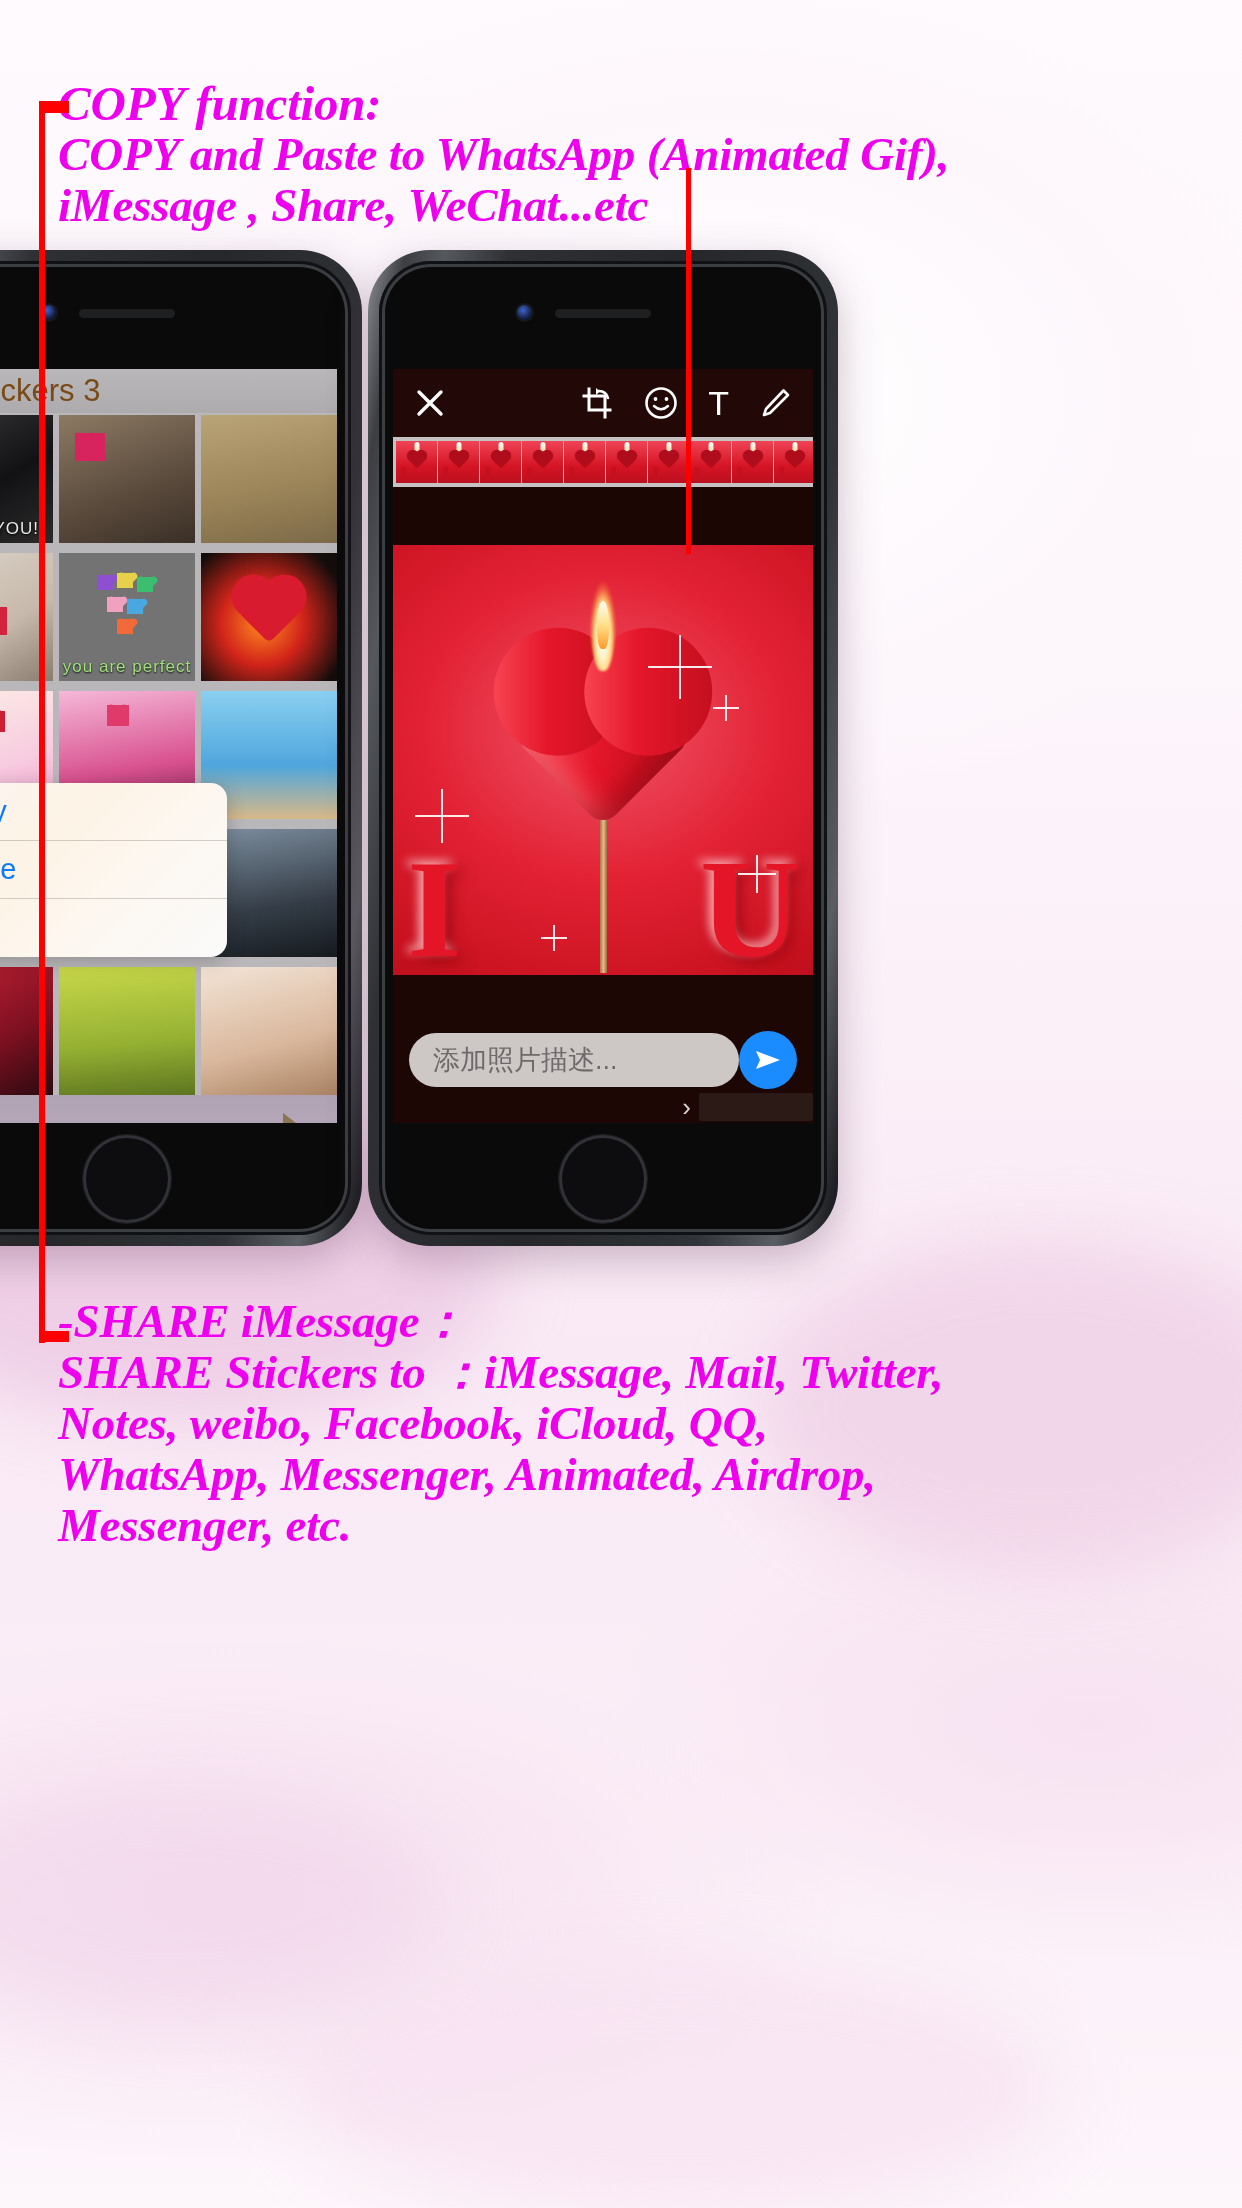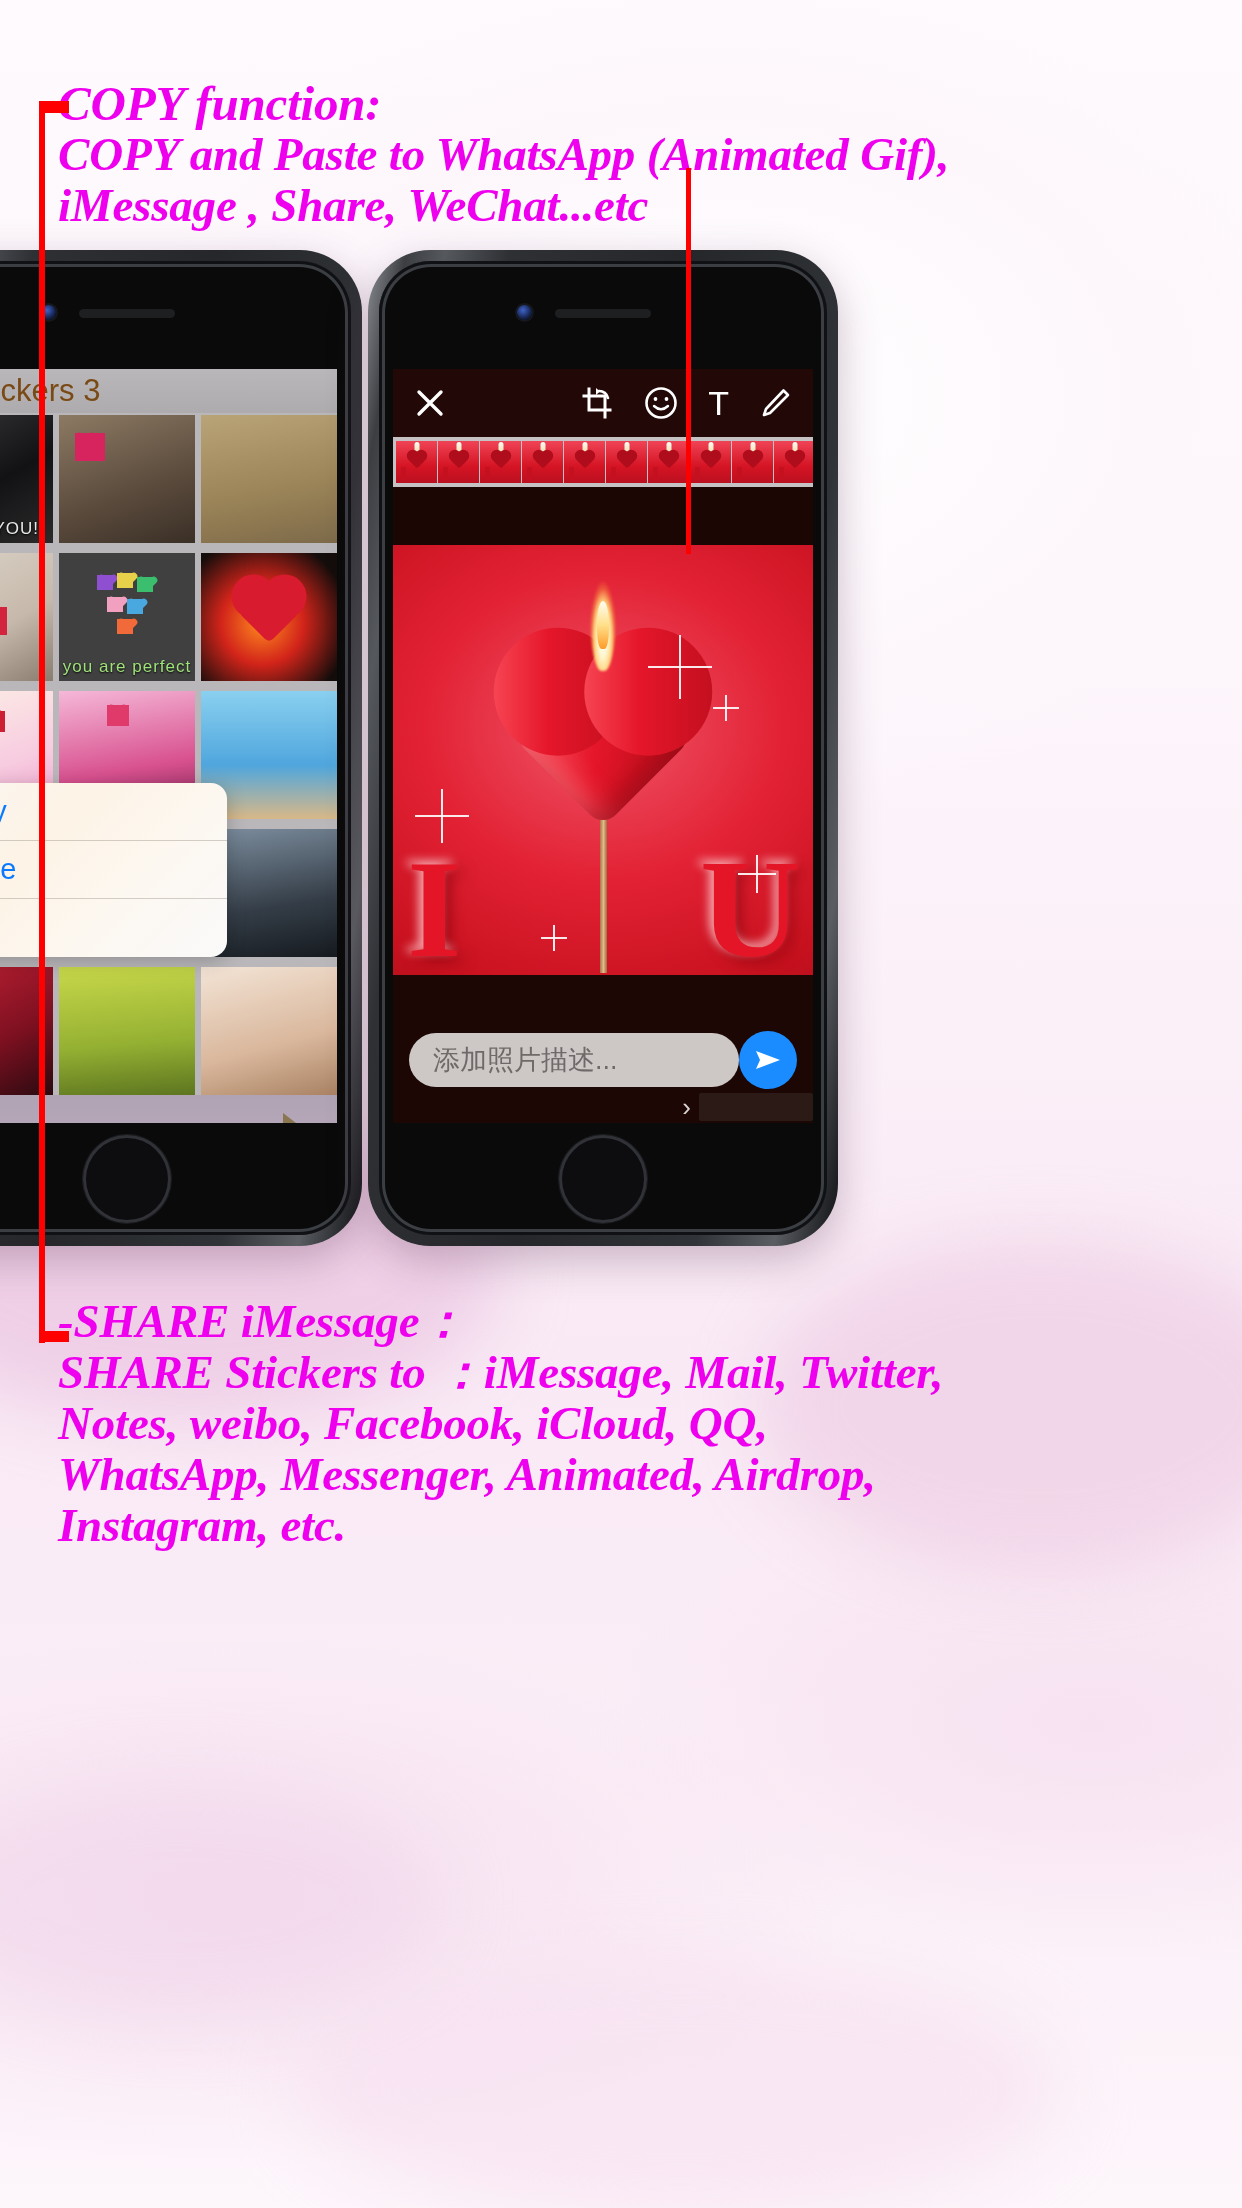--- a/index.html
+++ b/index.html
@@ -243,21 +243,21 @@
   <div class="l1">COPY  function:</div>
   <div>COPY and Paste to WhatsApp (Animated Gif),</div>
   <div>iMessage , Share, WeChat...etc</div>
 </div>
 
 <div class="anno" id="share-anno">
   <div>-SHARE iMessage：</div>
   <div>SHARE Stickers to  ：iMessage, Mail, Twitter,</div>
   <div>Notes, weibo, Facebook, iCloud, QQ,</div>
   <div>WhatsApp, Messenger, Animated, Airdrop,</div>
-  <div>Instagram, etc.</div>
+  <div>Messenger, etc.</div>
 </div>
 
 <div class="red" id="lead-v"></div>
 <div class="red" id="lead-top-h"></div>
 <div class="red" id="lead-bot-h"></div>
 <div class="red" id="lead-right"></div>
 
 <div class="phone" id="phone-left">
   <div class="phone-inner">
     <div class="speaker-row">
@@ -277,21 +277,21 @@
           <div class="cell" style="background:linear-gradient(160deg,#8c7a63,#5a4a3c 60%,#3a2f26)">
             <span class="heart-sm" style="left:16px;top:18px;width:30px;height:28px;background:#d8245e"></span>
           </div>
           <div class="cell" style="background:linear-gradient(170deg,#b9a478,#9d8659 55%,#7d6a49)"></div>
         </div>
 
         <div class="grow">
           <div class="cell" style="background:linear-gradient(150deg,#ded5cb,#c6b9ab 60%,#8a7c6e)">
             <span class="heart-sm" style="left:60px;top:54px;width:30px;height:28px;background:#d2243c"></span>
           </div>
-          <div class="cell" style="background:#404040">
+          <div class="cell" style="background:#737373">
             <span class="heart-sm" style="left:38px;top:22px;width:16px;height:15px;background:#8e4fd0"></span>
             <span class="heart-sm" style="left:58px;top:20px;width:16px;height:15px;background:#e8d14a"></span>
             <span class="heart-sm" style="left:78px;top:24px;width:16px;height:15px;background:#3bbf6f"></span>
             <span class="heart-sm" style="left:48px;top:44px;width:16px;height:15px;background:#f2a0c0"></span>
             <span class="heart-sm" style="left:68px;top:46px;width:16px;height:15px;background:#4aa8e0"></span>
             <span class="heart-sm" style="left:58px;top:66px;width:16px;height:15px;background:#f26a3a"></span>
             <span class="cap" style="color:#9fe27a">you are perfect</span>
           </div>
           <div class="cell" style="background:radial-gradient(circle at 45% 55%, #ff8a1e 0%, #d2241a 40%, #130d0b 85%)">
             <span class="bigheart"></span>

